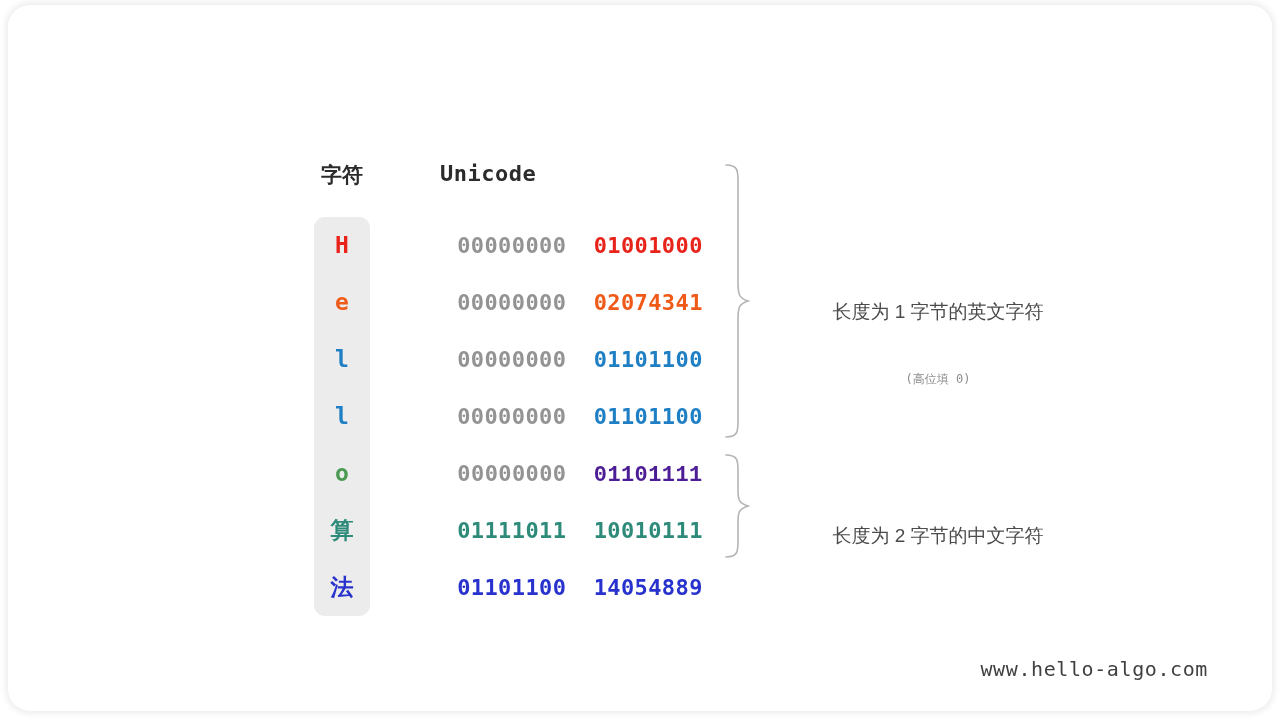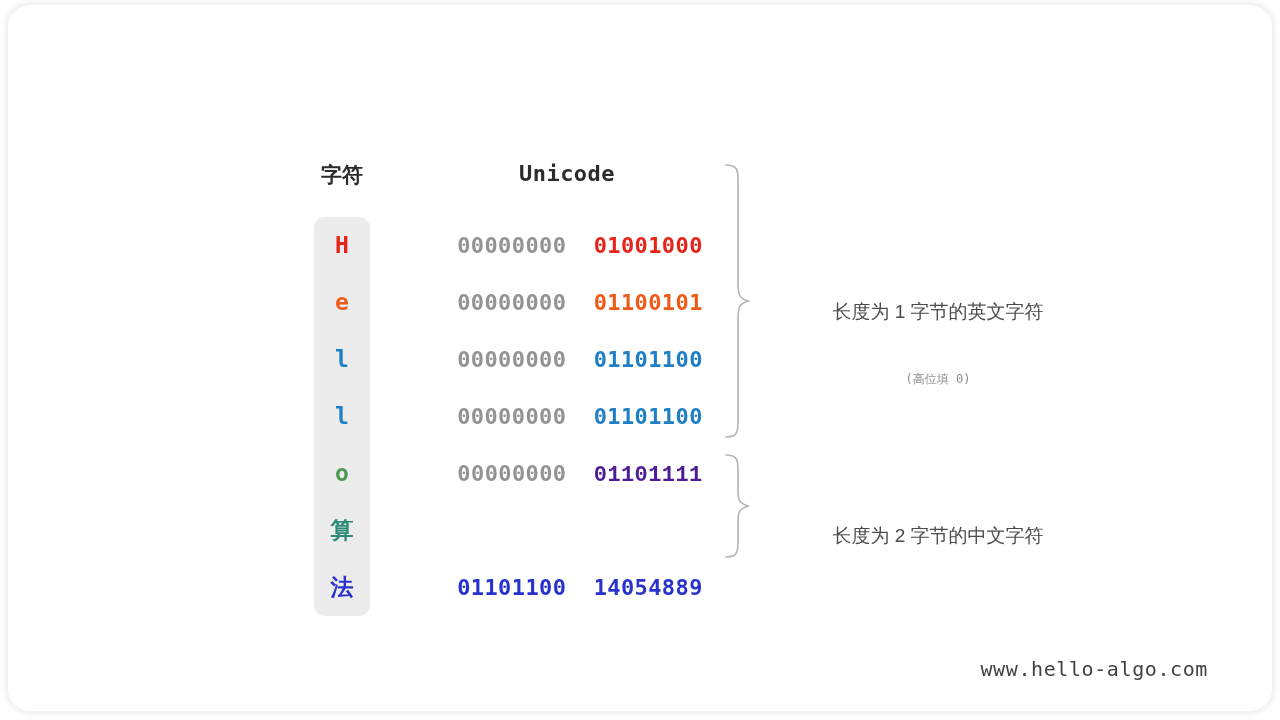--- a/index.html
+++ b/index.html
@@ -50,21 +50,21 @@
     top: 0px;
     width: 56px;
     text-align: center;
     font-size: 21px;
     font-family: "Liberation Sans", "DejaVu Sans", sans-serif;
   }
   #header-unicode {
     left: 126px;
     top: 0px;
     width: 254px;
-    text-align: center;
+    text-align: left;
     font-size: 22px;
     font-family: "DejaVu Sans Mono", monospace;
     letter-spacing: 0.5px;
   }
 
   
   #char-column-bg {
     position: absolute;
     left: 0px;
     top: 56px;
@@ -172,36 +172,37 @@
 
     <div id="char-column-bg"></div>
 
     <div id="rows-container">
         <div class="row" style="top: 56px;">
           <div class="row-char" style="color: rgb(232, 35, 26);">H</div>
           <div class="row-bits"><span style="color: rgb(147, 147, 147);">00000000</span><span class="bits-sep">  </span><span style="color: rgb(232, 35, 26);">01001000</span></div>
         </div>
         <div class="row" style="top: 113px;">
           <div class="row-char" style="color: rgb(240, 90, 24);">e</div>
-          <div class="row-bits"><span style="color: rgb(147, 147, 147);">00000000</span><span class="bits-sep">  </span><span style="color: rgb(240, 90, 24);">01100101</span></div>
+          <div class="row-bits"><span style="color: rgb(147, 147, 147);">00000000</span><span class="bits-sep">  </span><span style="color: rgb(240, 90, 24);">02074341</span></div>
         </div>
         <div class="row" style="top: 170px;">
           <div class="row-char" style="color: rgb(31, 127, 196);">l</div>
           <div class="row-bits"><span style="color: rgb(147, 147, 147);">00000000</span><span class="bits-sep">  </span><span style="color: rgb(31, 127, 196);">01101100</span></div>
         </div>
         <div class="row" style="top: 227px;">
           <div class="row-char" style="color: rgb(31, 127, 196);">l</div>
           <div class="row-bits"><span style="color: rgb(147, 147, 147);">00000000</span><span class="bits-sep">  </span><span style="color: rgb(31, 127, 196);">01101100</span></div>
         </div>
         <div class="row" style="top: 284px;">
           <div class="row-char" style="color: rgb(74, 154, 82);">o</div>
           <div class="row-bits"><span style="color: rgb(147, 147, 147);">00000000</span><span class="bits-sep">  </span><span style="color: #4c1d95; font-family: Liberation Mono, monospace;">01101111</span></div>
         </div>
         <div class="row" style="top: 341px;">
           <div class="row-char" style="color: rgb(46, 139, 122);">算</div>
+          <div class="row-bits"><span style="color: rgb(46, 139, 122);">01111011</span><span class="bits-sep">  </span><span style="color: rgb(46, 139, 122);">10010111</span></div>
         </div>
         <div class="row" style="top: 398px;">
           <div class="row-char" style="color: rgb(40, 50, 205);">法</div>
           <div class="row-bits"><span style="color: rgb(40, 50, 205);">01101100</span><span class="bits-sep">  </span><span style="color: rgb(40, 50, 205);">14054889</span></div>
         </div>
       </div>
   </div>
 
   <svg id="brace-group" viewBox="0 0 1264 706" width="1264" height="706" xmlns="http://www.w3.org/2000/svg">
 

